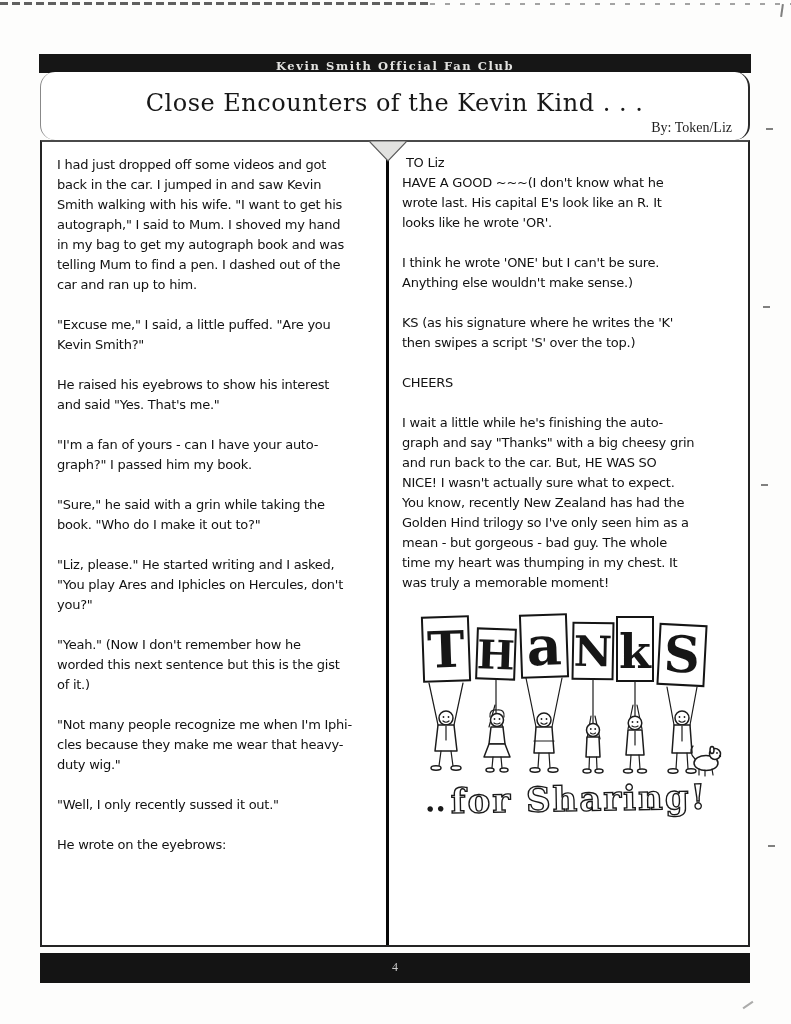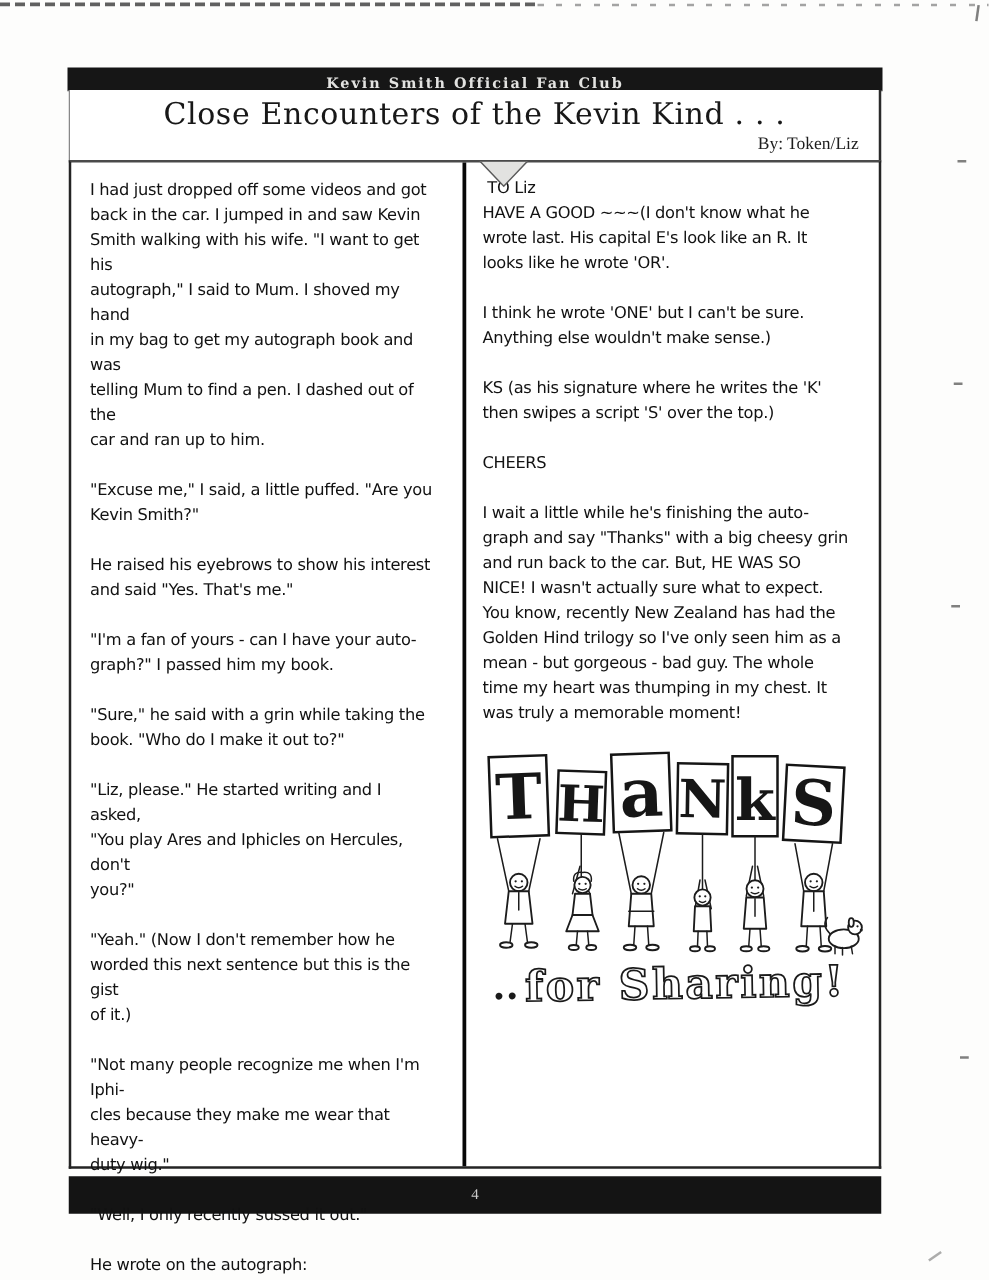--- a/index.html
+++ b/index.html
@@ -16,27 +16,27 @@
     background:repeating-linear-gradient(90deg,#5a5a5a 0 5px,rgba(0,0,0,0) 5px 15px);opacity:.55;}
   .tick{width:7px;height:2px;background:#4a4a4a;opacity:.7;}
   .tick1{left:766px;top:128px;}
   .tick2{left:763px;top:306px;}
   .tick3{left:761px;top:484px;}
   .tick4{left:768px;top:845px;}
   .tick5{left:781px;top:4px;width:2px;height:13px;transform:rotate(8deg);}
   .tick6{left:742px;top:1004px;width:12px;height:2px;transform:rotate(-35deg);opacity:.45;}
 
   
-  .sheet{position:absolute;left:55px;top:55px;width:650px;}
+  .sheet{position:absolute;left:40px;top:55px;width:710px;}
   .masthead{height:17px;background:#161616;text-align:center;
     box-shadow:0 0 0 1px #161616;}
   .masthead span{color:#e3e3e1;font-family:"DejaVu Serif",serif;font-weight:bold;
     font-size:11.5px;line-height:17px;letter-spacing:1.6px;}
   .title-block{border-left:1px solid #888;border-right:2px solid #2a2a2a;background:#fff;
-    padding-top:5px;}
+    padding-top:17px;border-radius:15px;}
   .page-title{text-align:center;font-family:"DejaVu Serif",serif;font-size:24px;
     color:#181818;letter-spacing:.5px;}
   .byline{text-align:right;font-family:Liberation Serif, serif;font-size:14px;
     color:#1d1d1d;padding:3px 16px 4px 0;}
 
   .content{position:relative;display:flex;background:#fff;
     border:2px solid #242424;border-top:2px solid #4a4a4a;height:807px;box-sizing:border-box;}
   .col-left{width:344px;box-sizing:border-box;padding:13px 23px 0 15px;}
   .divider{width:3px;background:#070707;}
   .col-right{flex:1;box-sizing:border-box;padding:11px 12px 0 13px;}
@@ -103,21 +103,21 @@
       <p class="para">"Liz, please." He started writing and I asked,
 "You play Ares and Iphicles on Hercules, don't
 you?"</p>
       <p class="para">"Yeah." (Now I don't remember how he
 worded this next sentence but this is the gist
 of it.)</p>
       <p class="para">"Not many people recognize me when I'm Iphi-
 cles because they make me wear that heavy-
 duty wig."</p>
       <p class="para">"Well, I only recently sussed it out."</p>
-      <p class="para">He wrote on the autograph:</p>
+      <p class="para">He wrote on the eyebrows:</p>
     </div>
 
     <div class="divider"></div>
     <svg class="tri" width="40" height="21">
       <polygon points="1,0 39,0 20,20" fill="#e2e2e0" stroke="#5a5a5a" stroke-width="1.2"></polygon>
     </svg>
 
     <div class="col-right">
       <p class="para">&nbsp;TO Liz
 HAVE A GOOD ~~~(I don't know what he

